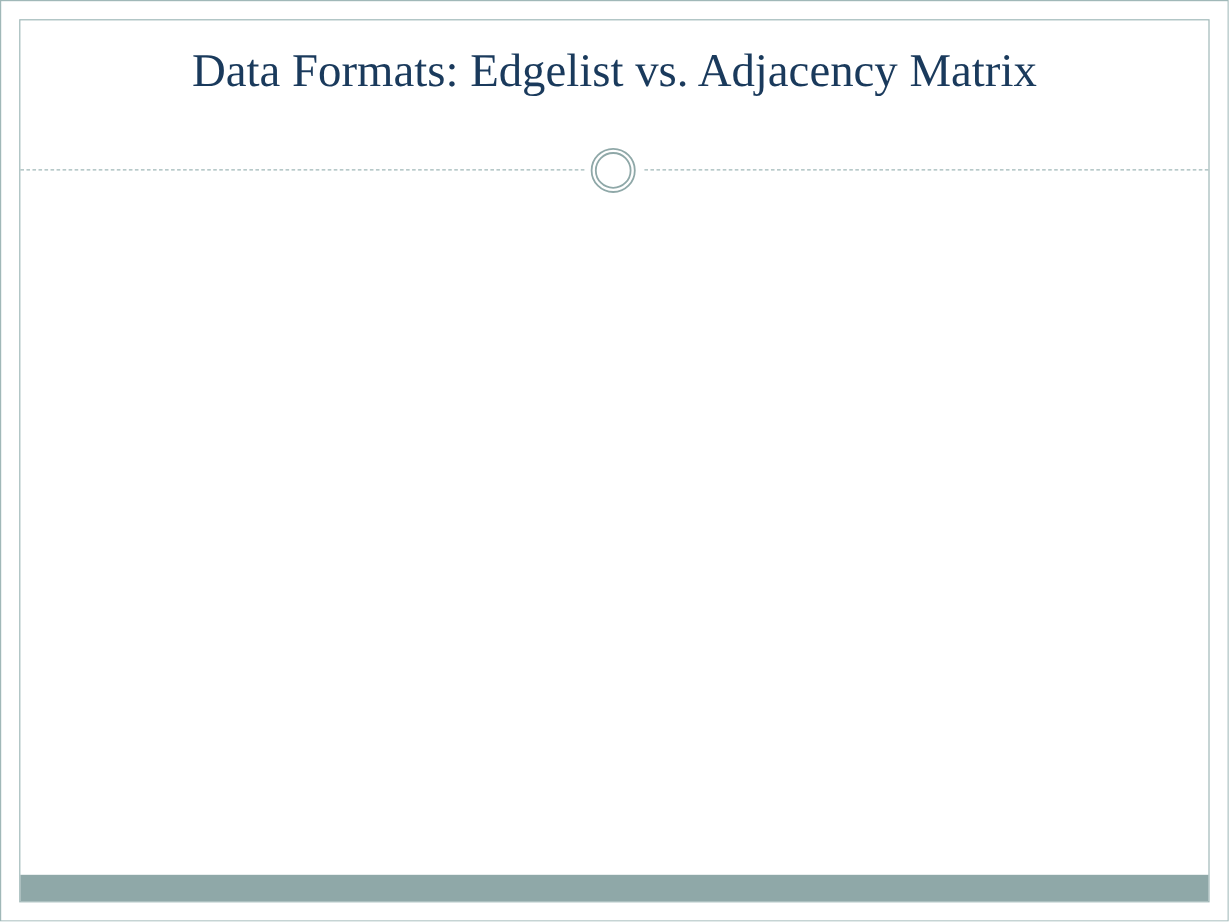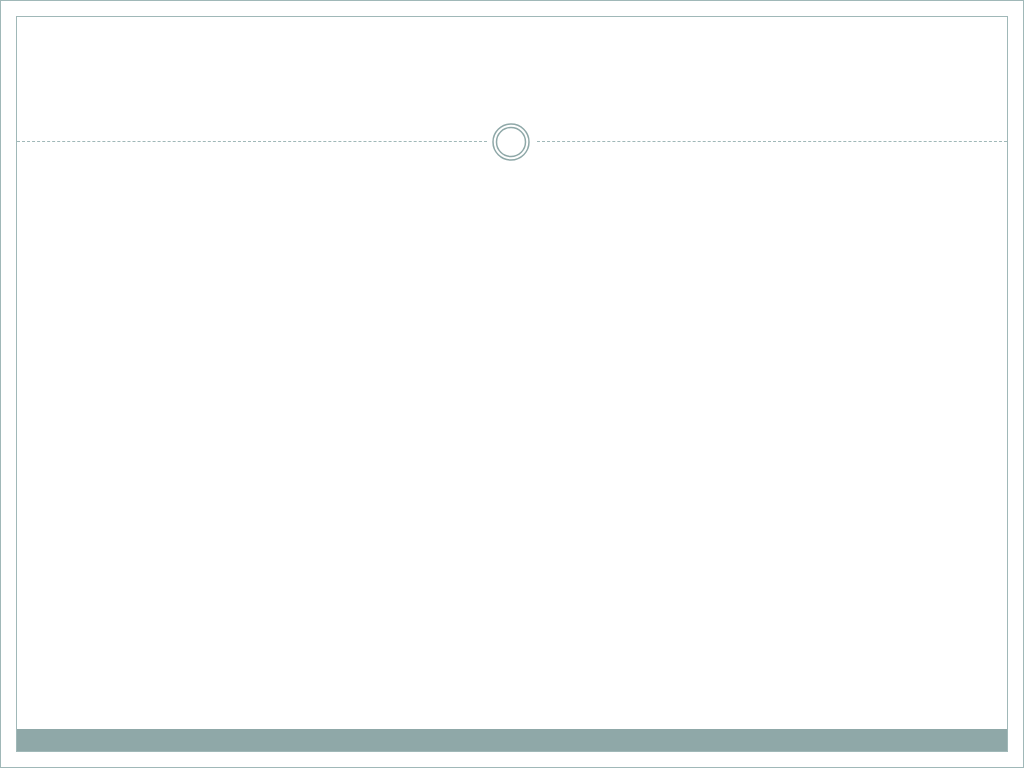--- a/index.html
+++ b/index.html
@@ -62,20 +62,21 @@
     height: 22px;
     background: #8fa8a8;
   }
 </style>
 </head>
 <body>
 
 <div class="slide">
   <div class="inner-frame">
 
+    <h1 class="title">Data Formats: Edgelist vs. Adjacency Matrix</h1>
 
     <div class="divider-row">
       <div class="dashline left"></div>
       <div class="ring">
         <svg width="40" height="40" viewBox="0 0 40 40">
           <circle cx="20" cy="20" r="18" fill="none" stroke="#8fa8a8" stroke-width="1.5"></circle>
           <circle cx="20" cy="20" r="14.5" fill="none" stroke="#8fa8a8" stroke-width="1.5"></circle>
         </svg>
       </div>
       <div class="dashline right"></div>

